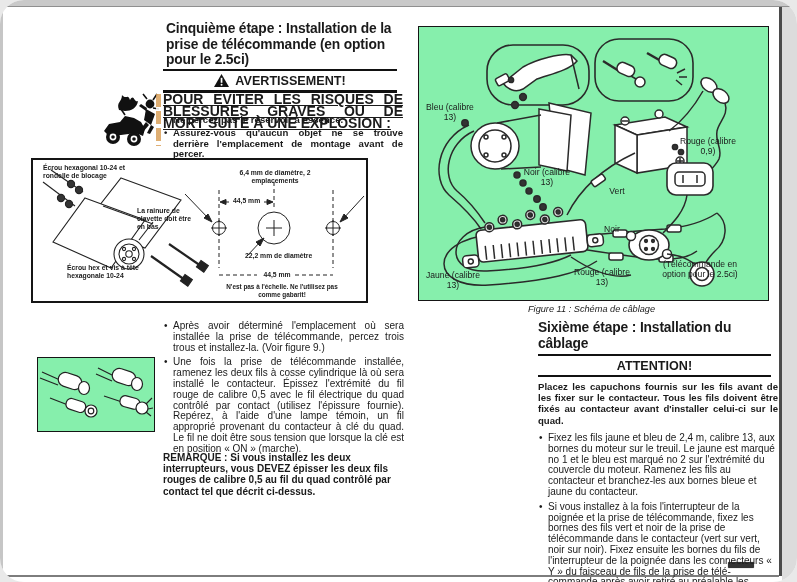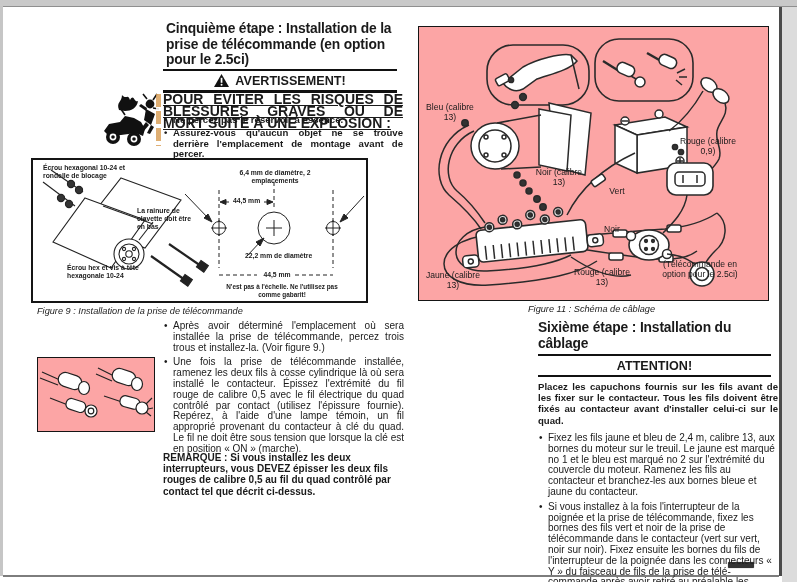--- a/index.html
+++ b/index.html
@@ -1,16 +1,16 @@
 <!DOCTYPE html>
 <html><head>
 <meta charset="utf-8">
 <style>
   html,body{margin:0;padding:0;background:#e9e9e9;font-family:"Liberation Sans","DejaVu Sans",sans-serif;color:#1a1a1a;}
-  .screen{position:relative;width:797px;height:582px;background:#ffffff;overflow:hidden;}
+  .screen{position:relative;width:797px;height:582px;background:#ffffff;overflow:hidden;border-radius:24px;}
   .abs{position:absolute;}
   
   .frame-top{left:0;top:0;width:797px;height:6px;background:#c9c9c9;border-bottom:1px solid #8f8f8f;}
   .frame-left{left:0;top:6px;width:3px;height:570px;background:#c6c6c6;}
   .frame-right-line{left:779px;top:7px;width:3px;height:569px;background:#4a4a4a;}
   .frame-right-outer{left:782px;top:7px;width:15px;height:575px;background:#dcdcdc;}
   .frame-bottom{left:3px;top:575px;width:776px;height:2px;background:#7d7d7d;}
 
   .step-title{font-weight:bold;font-size:13.8px;line-height:15.5px;letter-spacing:-0.15px;}
   .banner{border-top:2px solid #111;text-align:center;font-weight:bold;font-size:12.6px;padding:2.5px 0 2px 0;display:flex;align-items:center;justify-content:center;gap:6px;}
@@ -20,21 +20,21 @@
   .warn-bullets li, .body-bullets li{position:relative;list-style:none;padding-left:10px;}
   ul{margin:0;padding:0;}
   .bm{position:absolute;left:1px;top:0;}
   .warn-bullets{font-weight:bold;font-size:9.6px;line-height:10.4px;text-align:justify;}
   .warn-bullets li{margin-bottom:3px;}
   .body-bullets{font-size:10px;line-height:10.8px;text-align:justify;}
   .body-bullets li{margin-bottom:4px;}
   .body-bullets.ragged{text-align:left;}
   .caption{font-style:italic;font-size:9.2px;color:#1c1c1c;line-height:10.8px;}
   .figbox{border:2px solid #151515;background:#fff;}
-  .figbox-thin{border:1.5px solid #151515;background:#fca5a5;}
+  .figbox-thin{border:1.5px solid #151515;background:#86efac;}
   .fig-label{position:absolute;font-size:6.8px;font-weight:bold;line-height:8px;}
   .fig-label.ctr{text-align:center;}
   .wire-label{position:absolute;font-size:8.6px;line-height:9.8px;text-align:center;}
   .remark{font-weight:bold;font-size:10px;line-height:11.2px;text-align:left;}
   .attn-text{font-weight:bold;font-size:9.6px;line-height:11.2px;text-align:justify;}
   .smudge{background:#1f1f1f;border-radius:1px;box-shadow:0 0 1px #444;opacity:.9;}
   .artifact{background:repeating-linear-gradient(180deg,#d9a05a 0 13px,#ffffff 13px 17px);opacity:.85;}
   svg{display:block;}
 </style>
 </head>
@@ -155,21 +155,20 @@
     </svg>
     <span class="fig-label" style="left:10px;top:4px;width:100px;">Écrou hexagonal 10-24 et rondelle de blocage</span>
     <span class="fig-label" style="left:104px;top:47px;width:60px;">La rainure de clavette doit être en bas</span>
     <span class="fig-label" style="left:34px;top:104px;width:94px;">Écrou hex et vis à tête hexagonale 10-24</span>
     <span class="fig-label ctr" style="left:186px;top:9px;width:112px;">6,4 mm de diamètre, 2 emplacements</span>
     <span class="fig-label" style="left:200px;top:37px;width:34px;">44,5 mm</span>
     <span class="fig-label" style="left:212px;top:92px;width:84px;">22,2 mm de diamètre</span>
     <span class="fig-label ctr" style="left:226px;top:111px;width:36px;">44,5 mm</span>
     <span class="fig-label ctr" style="left:182px;top:123px;width:134px;font-size:6.4px;">N'est pas à l'échelle. Ne l'utilisez pas comme gabarit!</span>
   </div>
-  <div class="abs caption" style="left:37px;top:306px;width:300px;">Figure 9 : Installation de la prise de télécommande</div>
 
   <ul class="abs body-bullets" style="left:163px;top:321px;width:241px;">
     <li><span class="bm">•</span><span>Après avoir déterminé l'emplacement où sera installée la prise de télécommande, percez trois trous et installez-la. (Voir figure 9.)</span></li>
     <li><span class="bm">•</span><span>Une fois la prise de télécommande installée, ramenez les deux fils à cosse cylindrique là où sera installé le contacteur. Épissez l'extrémité du fil rouge de calibre 0,5 avec le fil électrique du quad contrôlé par contact (utilisez l'épissure fournie). Repérez, à l'aide d'une lampe témoin, un fil approprié provenant du contacteur à clé du quad. Le fil ne doit être sous tension que lorsque la clé est en position « ON » (marche).</span></li>
   </ul>
 
   <div class="abs figbox-thin" style="left:37px;top:357px;width:116px;height:73px;">
     <svg width="115" height="72" viewBox="0 0 115 72">
       <g stroke="#222" stroke-width="1.2" fill="none">
         <path d="M4,14 L22,22 M2,20 L20,27"></path>
@@ -315,21 +314,21 @@
           <circle cx="234" cy="222" r="1.4" fill="#333"></circle>
         <circle cx="212" cy="209" r="4.5" fill="#fff"></circle>
         <circle cx="248" cy="227" r="4.5" fill="#fff"></circle>
         <path d="M248,227 C262,228 276,234 283,246"></path>
         <circle cx="283" cy="247" r="12" fill="#fff" stroke-width="1.6"></circle>
         <circle cx="283" cy="247" r="6.5"></circle>
       </g>
     </svg>
     <span class="wire-label" style="left:2px;top:76px;width:58px;">Bleu (calibre 13)</span>
     <span class="wire-label" style="left:256px;top:110px;width:66px;">Rouge (calibre 0,9)</span>
-    <span class="wire-label" style="left:110px;top:141px;width:60px;">Noir (calibre 13)</span>
+    <span class="wire-label" style="left:98px;top:141px;width:60px;">Noir (calibre 13)</span>
     <span class="wire-label" style="left:183px;top:160px;width:30px;">Vert</span>
     <span class="wire-label" style="left:178px;top:198px;width:30px;">Noir</span>
     <span class="wire-label" style="left:4px;top:244px;width:60px;">Jaune (calibre 13)</span>
     <span class="wire-label" style="left:154px;top:241px;width:58px;">Rouge (calibre 13)</span>
     <span class="wire-label" style="left:201px;top:233px;width:80px;margin-left:40px;">(Télécommande en option pour le 2.5ci)</span>
   </div>
   <div class="abs caption" style="left:528px;top:304px;width:200px;">Figure 11 : Schéma de câblage</div>
 
   <div class="abs step-title" style="left:538px;top:320px;width:236px;">Sixième étape : Installation du câblage</div>
 

